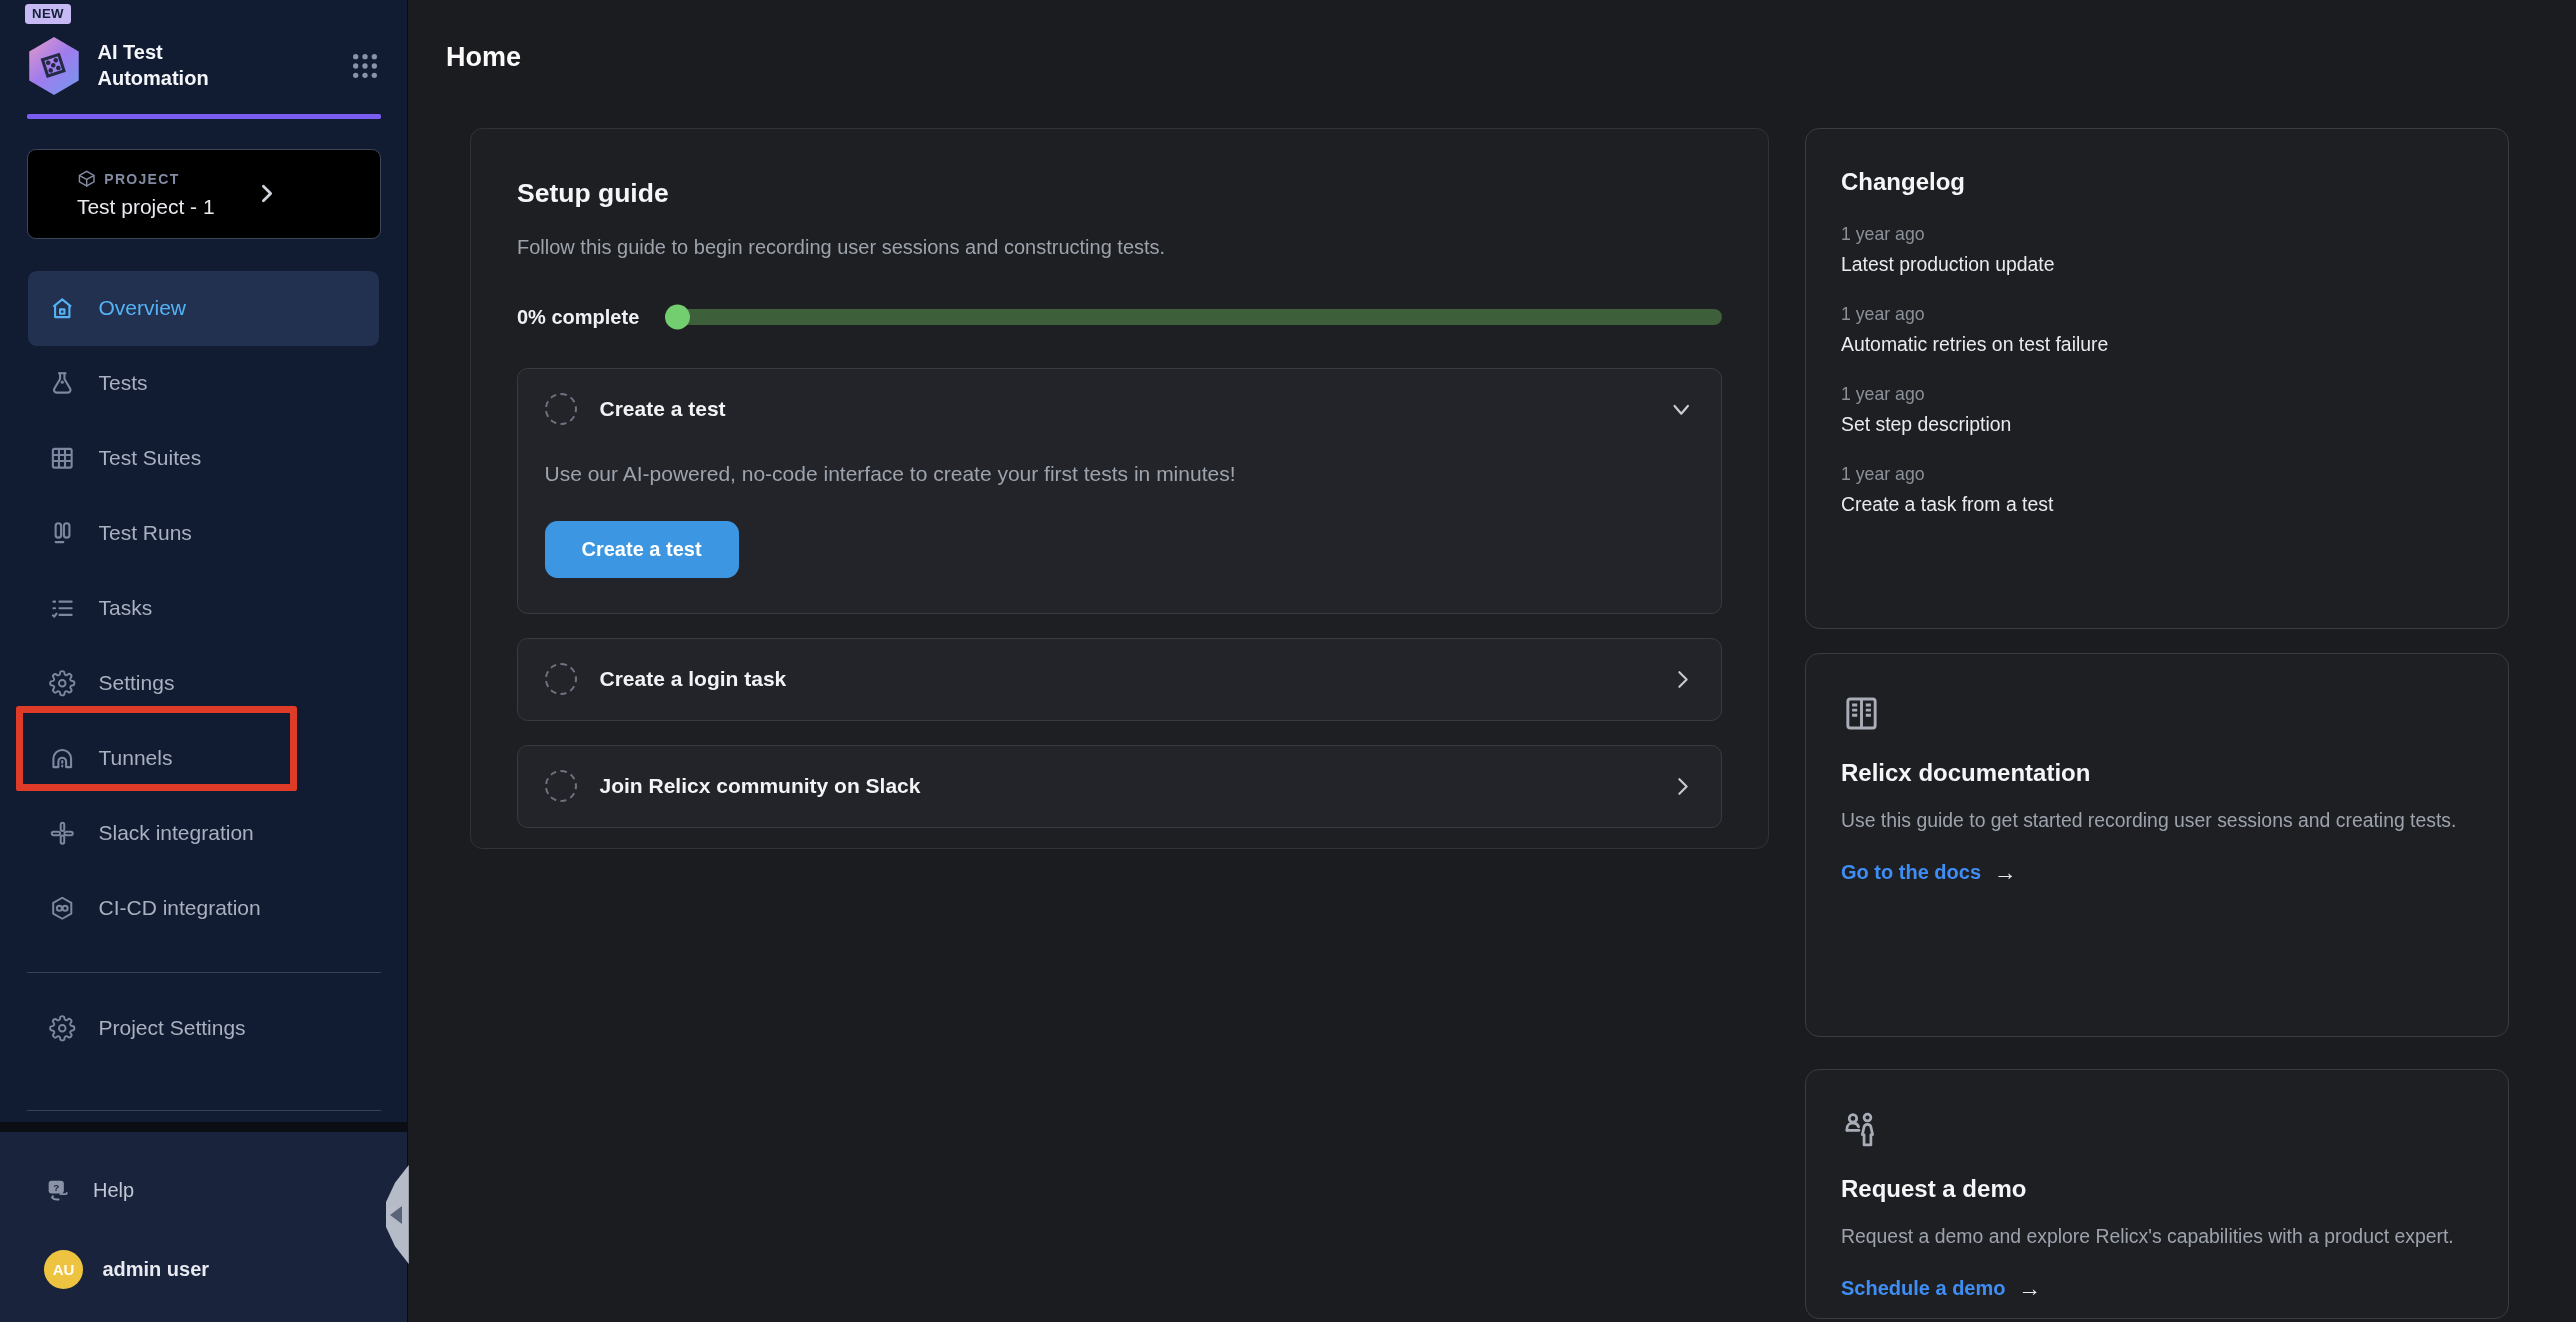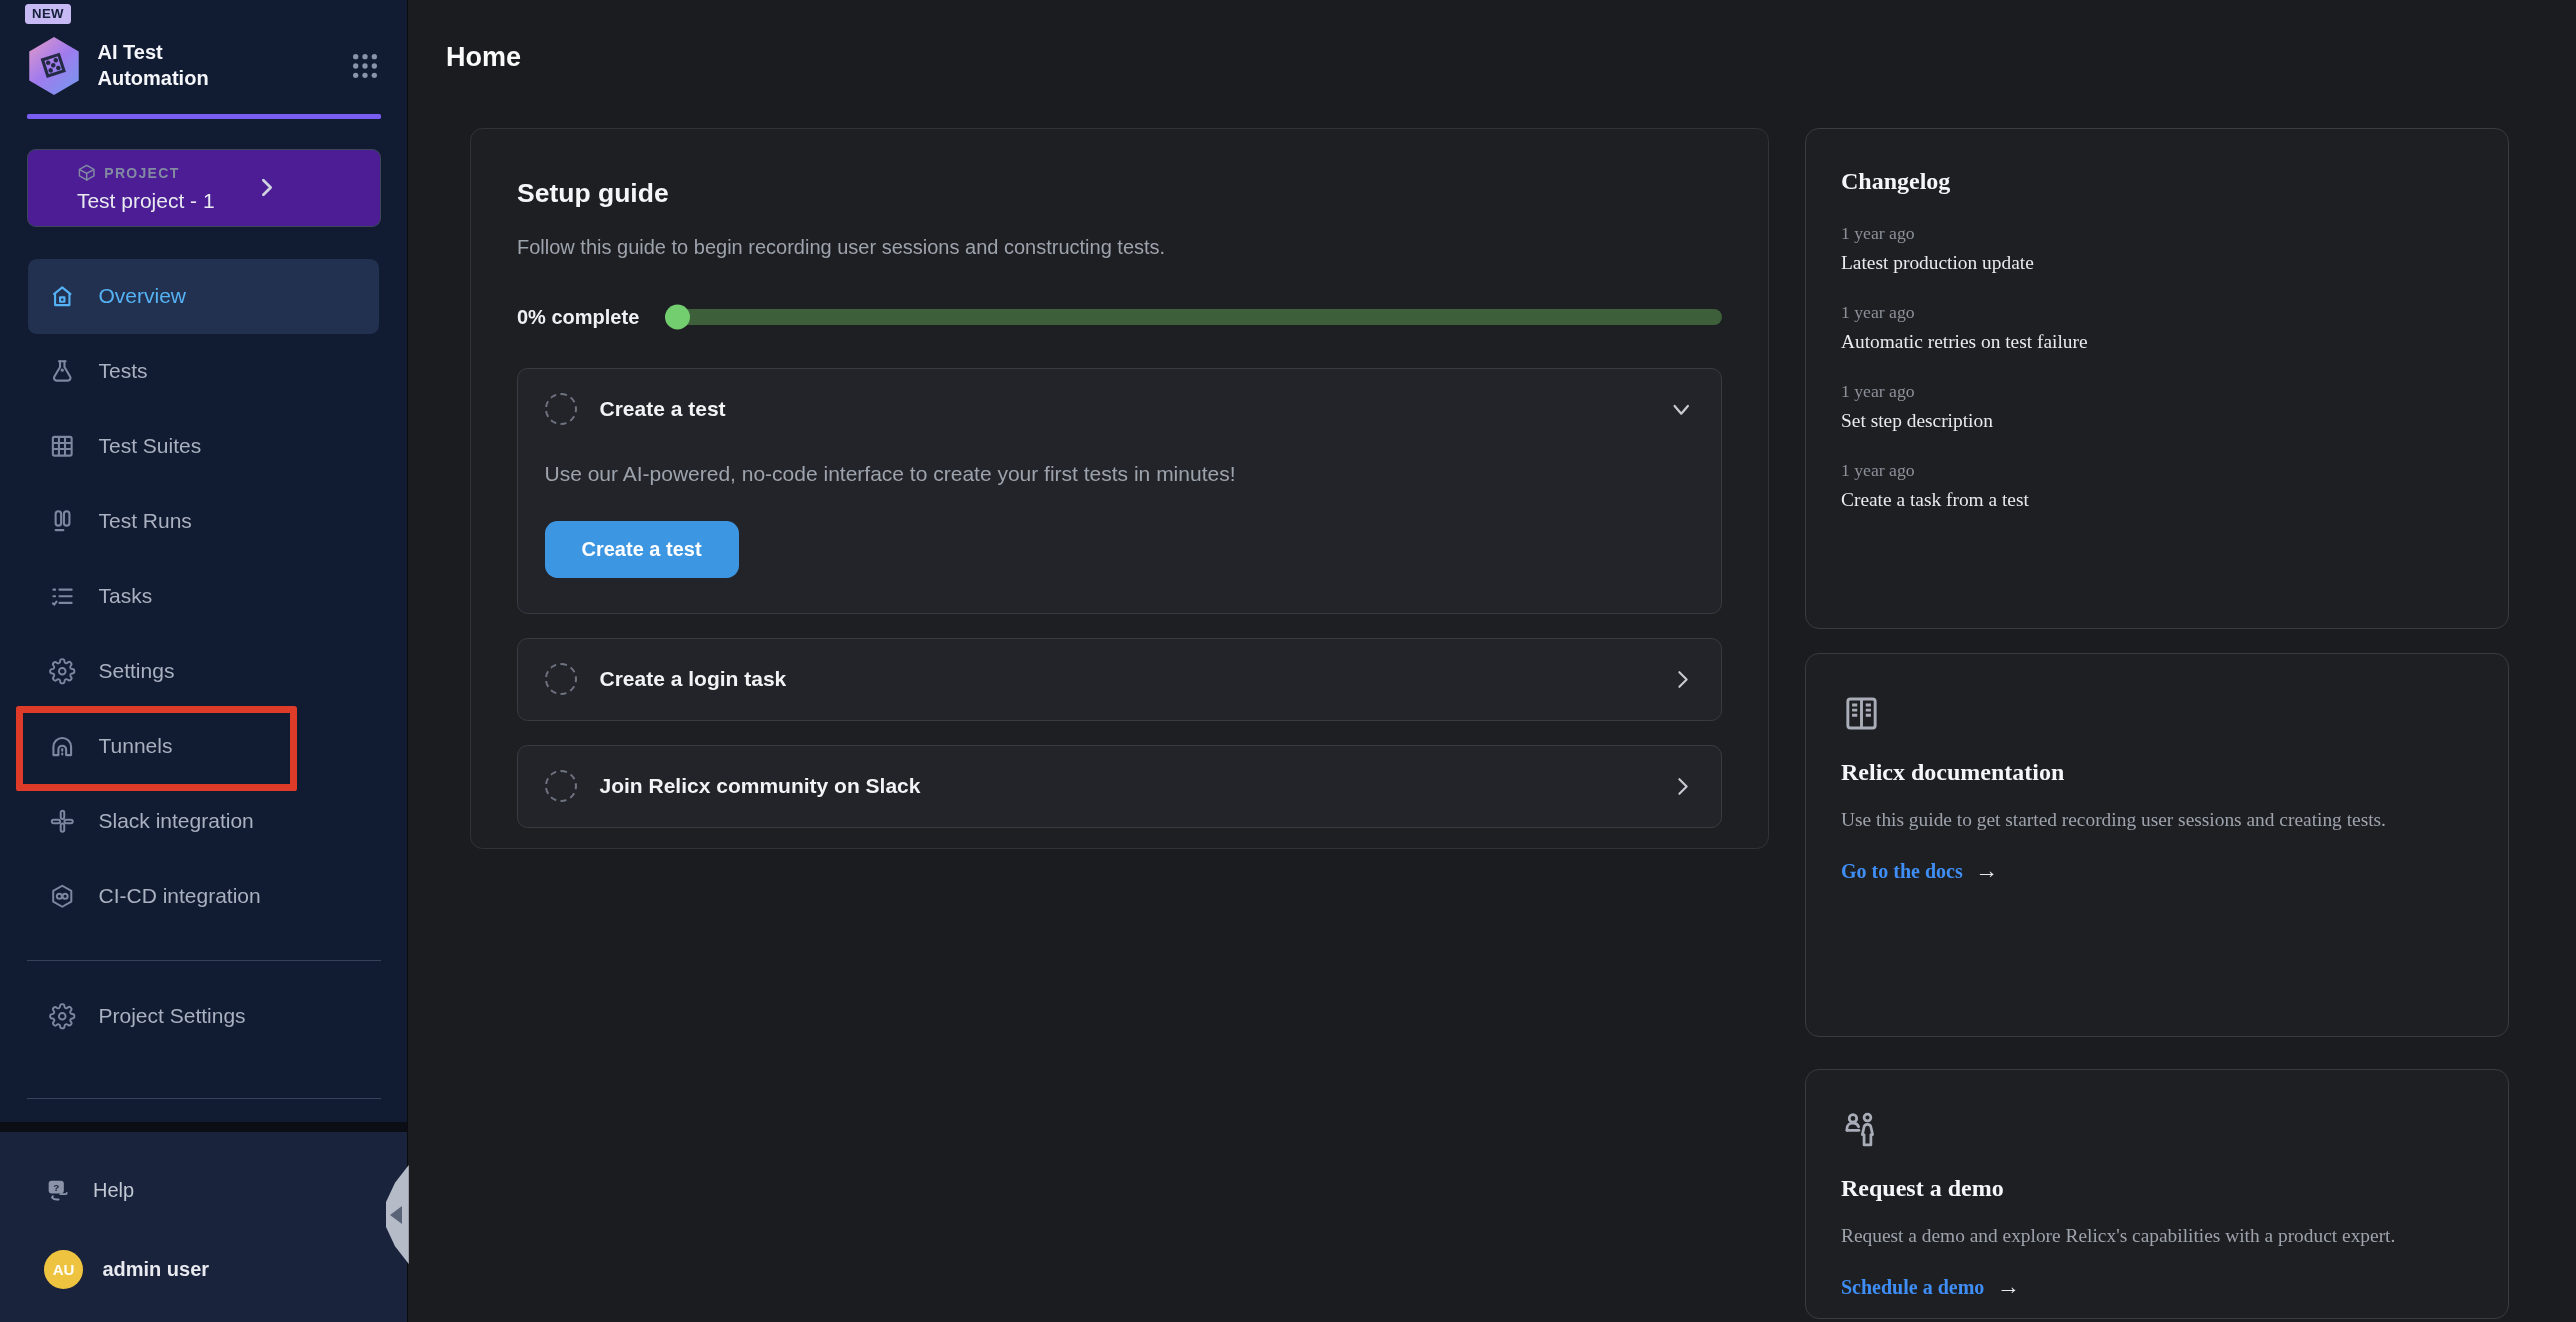--- a/index.html
+++ b/index.html
@@ -30,24 +30,24 @@
     background:linear-gradient(135deg,#e79cc4 0%,#a07bee 48%,#6f9cee 100%);
     clip-path:polygon(50% 0%, 95% 25%, 95% 75%, 50% 100%, 5% 75%, 5% 25%);
     display:flex; align-items:center; justify-content:center;
   }
   .logo-glyph { font-size:26.5px; font-weight:bold; color:#232a45; transform:rotate(-18deg); }
   .logo-title { margin-left:16px; font-size:20px; font-weight:bold; line-height:25.6px; width:150px; color:#f5f6fa; }
   .grid-icon { margin-left:auto; }
   .purple-line { height:4.4px; background:#7a5ef2; margin:19.4px 26.5px 0 26.5px; border-radius:1.8px; }
 
   .project-box {
-    margin:30px 26.5px 0 26.5px; height:78px;
+    margin:30px 26.5px 0 26.5px; height:90px;
     border:1.8px solid #3e4758; border-radius:8.8px;
     display:flex; align-items:center; padding:0 19.4px;
-    background:#4c1d95; cursor:pointer;gap:16px;
+    background:#000000; cursor:pointer;gap:16px;
   }
   .project-meta { margin-left:30px; }
   .project-label-row { display:flex; align-items:center; gap:8px; color:#828ba2; }
   .project-label { font-size:14px; font-weight:bold; letter-spacing:1.3px; }
   .project-name { font-size:21px; color:#e8eaf0; margin-top:6.2px; }
   .project-chevron { margin-left:23px; color:#cfd4de; }
 
   .nav { margin-top:32px; display:flex; flex-direction:column; }
   .nav-item {
     height:75px; margin:0 28px; display:flex; align-items:center; gap:23px;
@@ -129,21 +129,20 @@
     background:#3d96e2; color:#ffffff; font-size:20px; font-weight:bold;
     padding:17px 37px; border:none; border-radius:12.4px; cursor:pointer;
     font-family:"Liberation Sans", sans-serif;
   }
 
   
   .right-col { position:absolute; left:1397px; top:128px; width:704px; }
   .rcard {
     position:relative; background:#1e1f23; border:1.8px solid #3a3b43; border-radius:14px;
     padding:39px 35px 0 35px;
-    font-family:Liberation Serif, serif;
   }
   .changelog-card { height:501px; }
   .rcard-title { font-size:24px; font-weight:bold; color:#f5f6f8; }
   .cl-entry { margin-top:28px; }
   .cl-time { font-size:17.7px; color:#8b9099; }
   .cl-text { font-size:19.4px; color:#e8eaed; margin-top:8px; }
   .docs-card { margin-top:24px; height:384px; }
   .demo-card { margin-top:32px; height:250px; }
   .rcard .ricon { color:#a8adb8; }
   .rcard-title2 { font-size:24px; font-weight:bold; color:#f5f6f8; margin-top:25px; }

